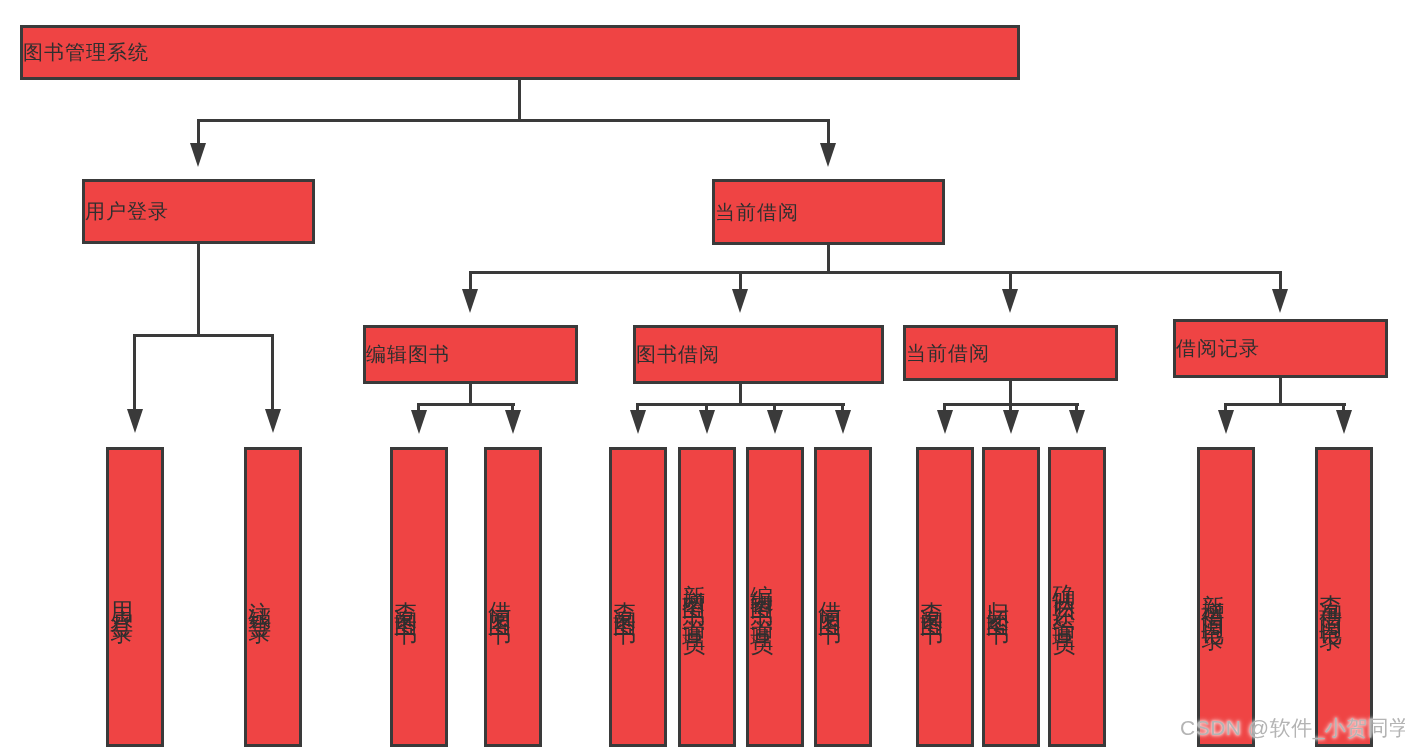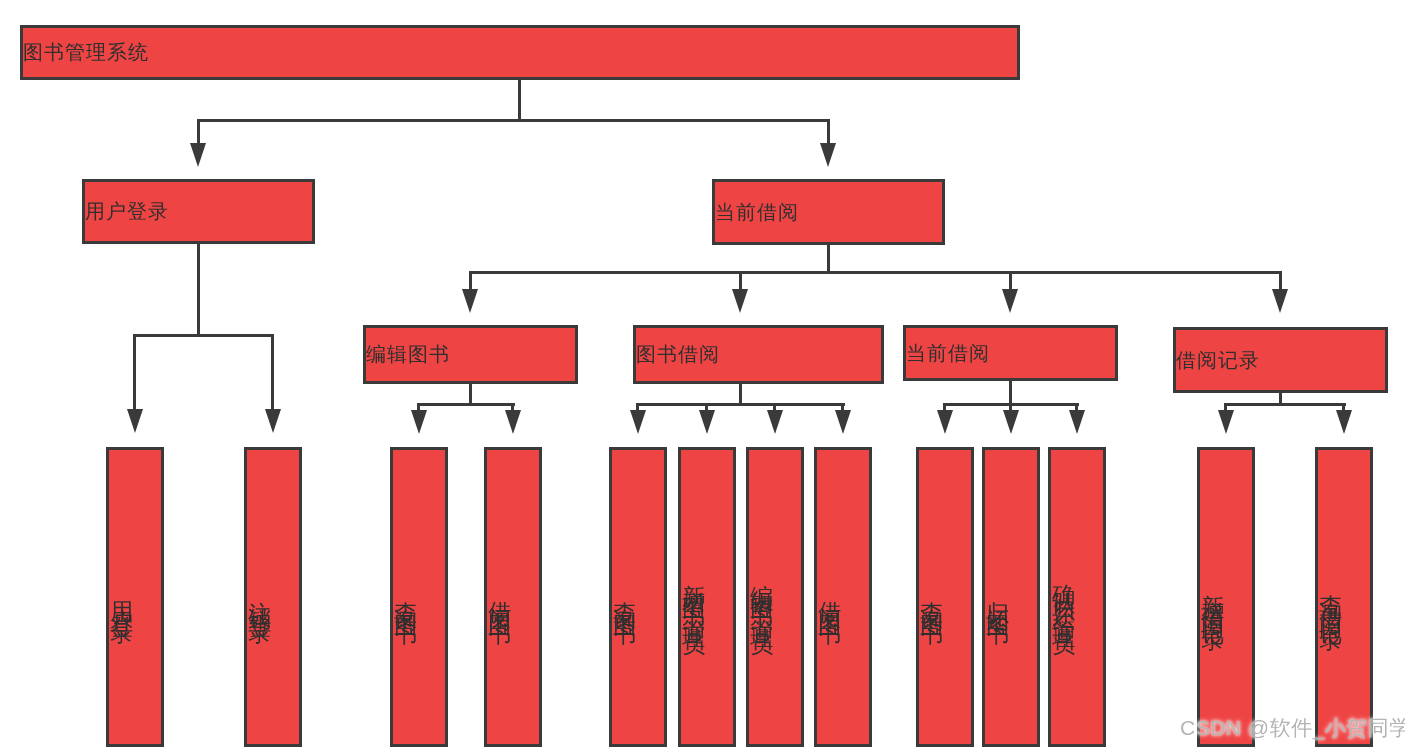--- a/index.html
+++ b/index.html
@@ -102,21 +102,21 @@
 
   <div class="node" style="left:363px; top:313px; width:215px; height:59px;">
     <span>编辑图书</span>
   </div>
   <div class="node" style="left:633px; top:313px; width:251px; height:59px;">
     <span>图书借阅</span>
   </div>
   <div class="node" style="left:903px; top:313px; width:215px; height:56px;">
     <span>当前借阅</span>
   </div>
-  <div class="node" style="left:1173px; top:315px; width:215px; height:66px;">
+  <div class="node" style="left:1173px; top:307px; width:215px; height:59px;">
     <span>借阅记录</span>
   </div>
 
   <div class="vline" style="left:469px; top:372px; height:34px;"></div>
   <div class="hline" style="left:417px; top:403px; width:98px;"></div>
   <div class="vline" style="left:417px; top:403px; height:10px;"></div>
   <div class="arrow" style="left:411px; top:410px;"></div>
   <div class="vline" style="left:511px; top:403px; height:10px;"></div>
   <div class="arrow" style="left:505px; top:410px;"></div>
 

